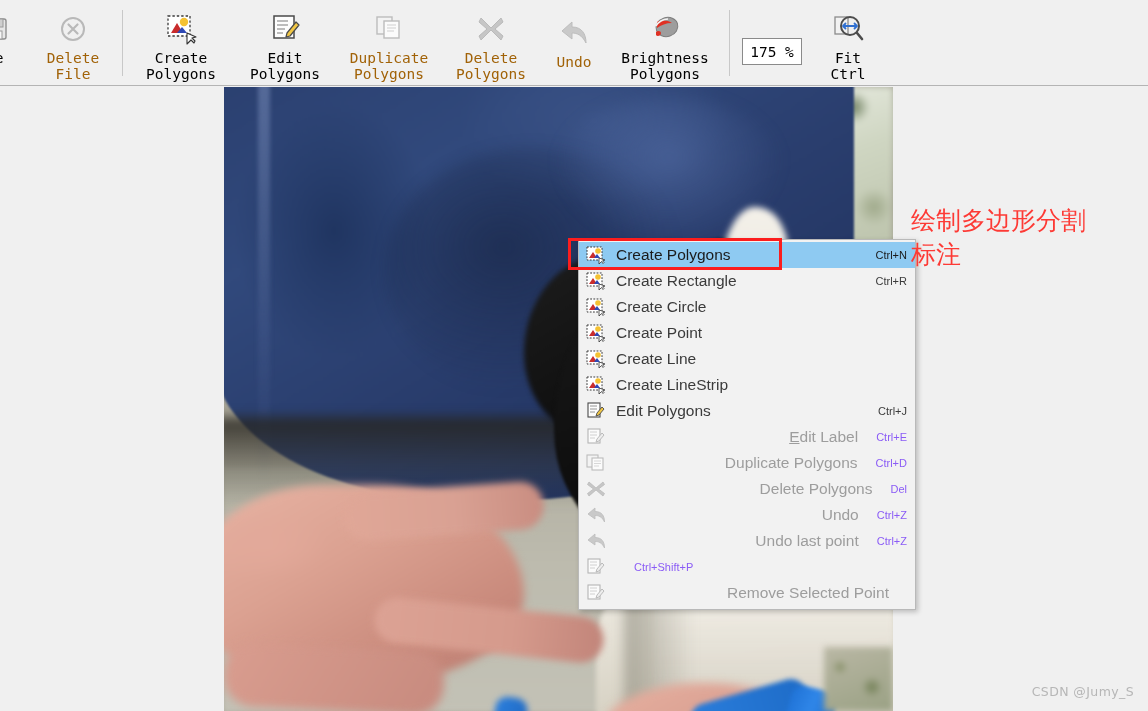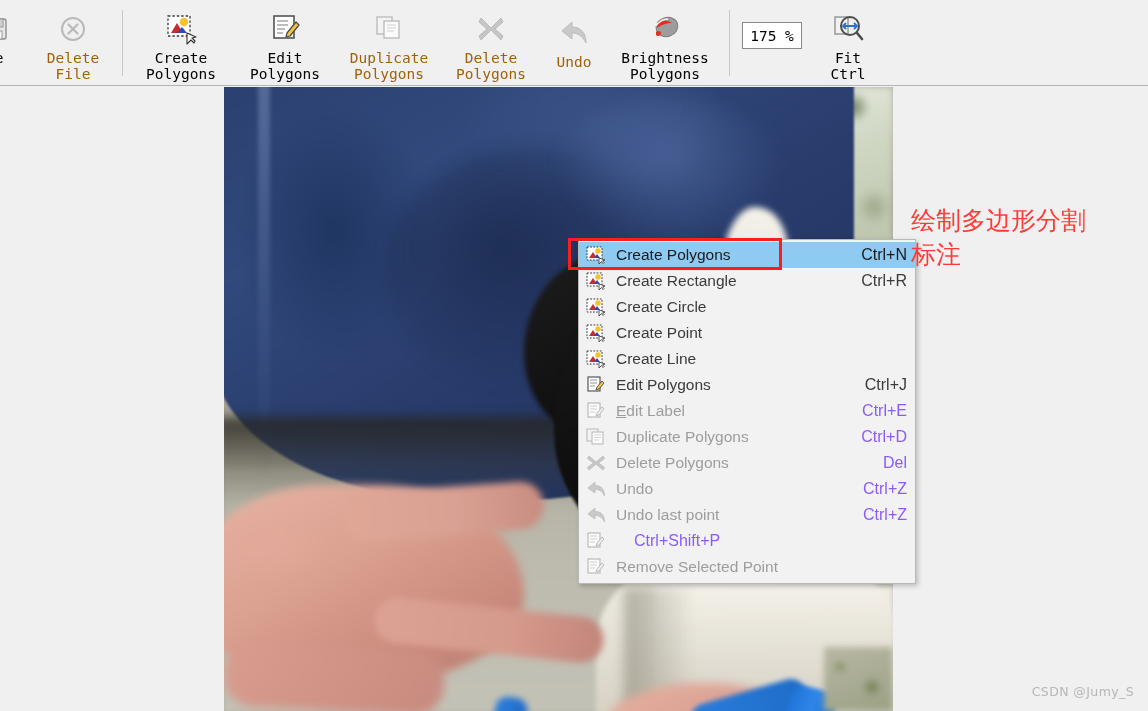--- a/index.html
+++ b/index.html
@@ -257,25 +257,25 @@
   }
   .mi {
     display: flex; align-items: center;
     height: 26px;
     padding: 0 8px 0 6px;
     font-size: 15.5px;
     color: #3b3b3b;
     white-space: nowrap;
   }
   .mi.highlight { background: #8ecaf2; color: #1b1b1b; }
-  .mi.disabled { color: #9d9d9d; }
+  .mi.disabled { color: #9d9d9d; text-align: right; }
   .mi-icon { width: 22px; height: 20px; margin-right: 9px; flex: 0 0 22px; display:flex; align-items:center; justify-content:center; }
   .mi-label { flex: 1 1 auto; }
   .mi-label u { text-decoration: underline; }
-  .mi-shortcut { flex: 0 0 auto; margin-left: 18px; color: #3b3b3b; font-size: 16px; }
+  .mi-shortcut { flex: 0 0 auto; margin-left: 18px; color: #3b3b3b; font-size: 11px; }
   .mi.disabled .mi-shortcut { color: #8b5cf6; }
   .mi.highlight .mi-shortcut { color: #1b1b1b; }
 
   
   #red-box {
     position: absolute; left: 568px; top: 238px; width: 214px; height: 32px;
     border: 3px solid #fc1d1d;
     z-index: 50; pointer-events: none;
   }
 
@@ -405,21 +405,21 @@
           <path d="M8 18 C10 16 13 17 13 19 C13 22 9 23 8 21 Z" fill="#e03124"></path>
           <path d="M20 5 C15 5 10 8 8 12" stroke="#f2f2f2" stroke-width="1.6" fill="none"></path>
         </svg>
       </div>
       <div class="tb-label">Brightness
 Polygons</div>
     </div>
 
     <div class="tb-sep"></div>
 
-    <div class="tb-item" style="width:72px; padding-top:0;">
+    <div class="tb-item" style="width:72px; padding-top:16px;">
       <div class="zoom-box">175 %</div>
     </div>
 
     <div class="tb-item" style="width:80px;">
       <div class="tb-icon">
         <svg width="32" height="32" viewBox="0 0 32 32">
           <rect x="3" y="4" width="13" height="17" fill="#f2f2f2" stroke="#8b8b8b" stroke-width="1.3"></rect>
           <circle cx="18" cy="13" r="9" fill="none" stroke="#4c4c4c" stroke-width="2"></circle>
           <path d="M25 20 L30 26" stroke="#4c4c4c" stroke-width="2.6" stroke-linecap="round"></path>
           <path d="M12 13 H24 M13.5 10.5 L11 13 L13.5 15.5 M22.5 10.5 L25 13 L22.5 15.5" stroke="#2f6fd0" stroke-width="1.8" fill="none" stroke-linecap="round" stroke-linejoin="round"></path>
@@ -531,20 +531,33 @@
           <circle cx="12" cy="5" r="2.8" fill="#f5c232"></circle>
           <path d="M3 12 L7 6 L11 12 Z" fill="#c92c2c"></path>
           <path d="M8 12 L11 8 L14 12 Z" fill="#2f49b5"></path>
           <path d="M13 12 L13 18 L15.5 15.5 L17 17.5 L18 16.5 L16.5 14.8 L19 14 Z" fill="#fff" stroke="#333" stroke-width=".8" stroke-linejoin="round"></path>
         </svg>
       </span>
       <span class="mi-label">Create Line</span>
       <span class="mi-shortcut"></span>
     </div>
 
+    <div class="mi">
+      <span class="mi-icon">
+        <svg width="20" height="18" viewBox="0 0 20 18">
+          <rect x="1" y="1" width="15" height="13" fill="#fff" stroke="#3a3a3a" stroke-width="1" stroke-dasharray="1.8 1.4"></rect>
+          <circle cx="12" cy="5" r="2.8" fill="#f5c232"></circle>
+          <path d="M3 12 L7 6 L11 12 Z" fill="#c92c2c"></path>
+          <path d="M8 12 L11 8 L14 12 Z" fill="#2f49b5"></path>
+          <path d="M13 12 L13 18 L15.5 15.5 L17 17.5 L18 16.5 L16.5 14.8 L19 14 Z" fill="#fff" stroke="#333" stroke-width=".8" stroke-linejoin="round"></path>
+        </svg>
+      </span>
+      <span class="mi-label">Create LineStrip</span>
+      <span class="mi-shortcut"></span>
+    </div>
 
     <div class="mi">
       <span class="mi-icon">
         <svg width="20" height="18" viewBox="0 0 20 18">
           <rect x="2" y="1" width="12" height="14" fill="#fdfdfd" stroke="#4a4a4a" stroke-width="1.1"></rect>
           <path d="M4 4 H11 M4 7 H11 M4 10 H9" stroke="#8b8b8b" stroke-width=".9"></path>
           <path d="M11 11 L16 5 L18 7 L13 13 L10 14 Z" fill="#f2c744" stroke="#4a4a4a" stroke-width=".9" stroke-linejoin="round"></path>
         </svg>
       </span>
       <span class="mi-label">Edit Polygons</span>

